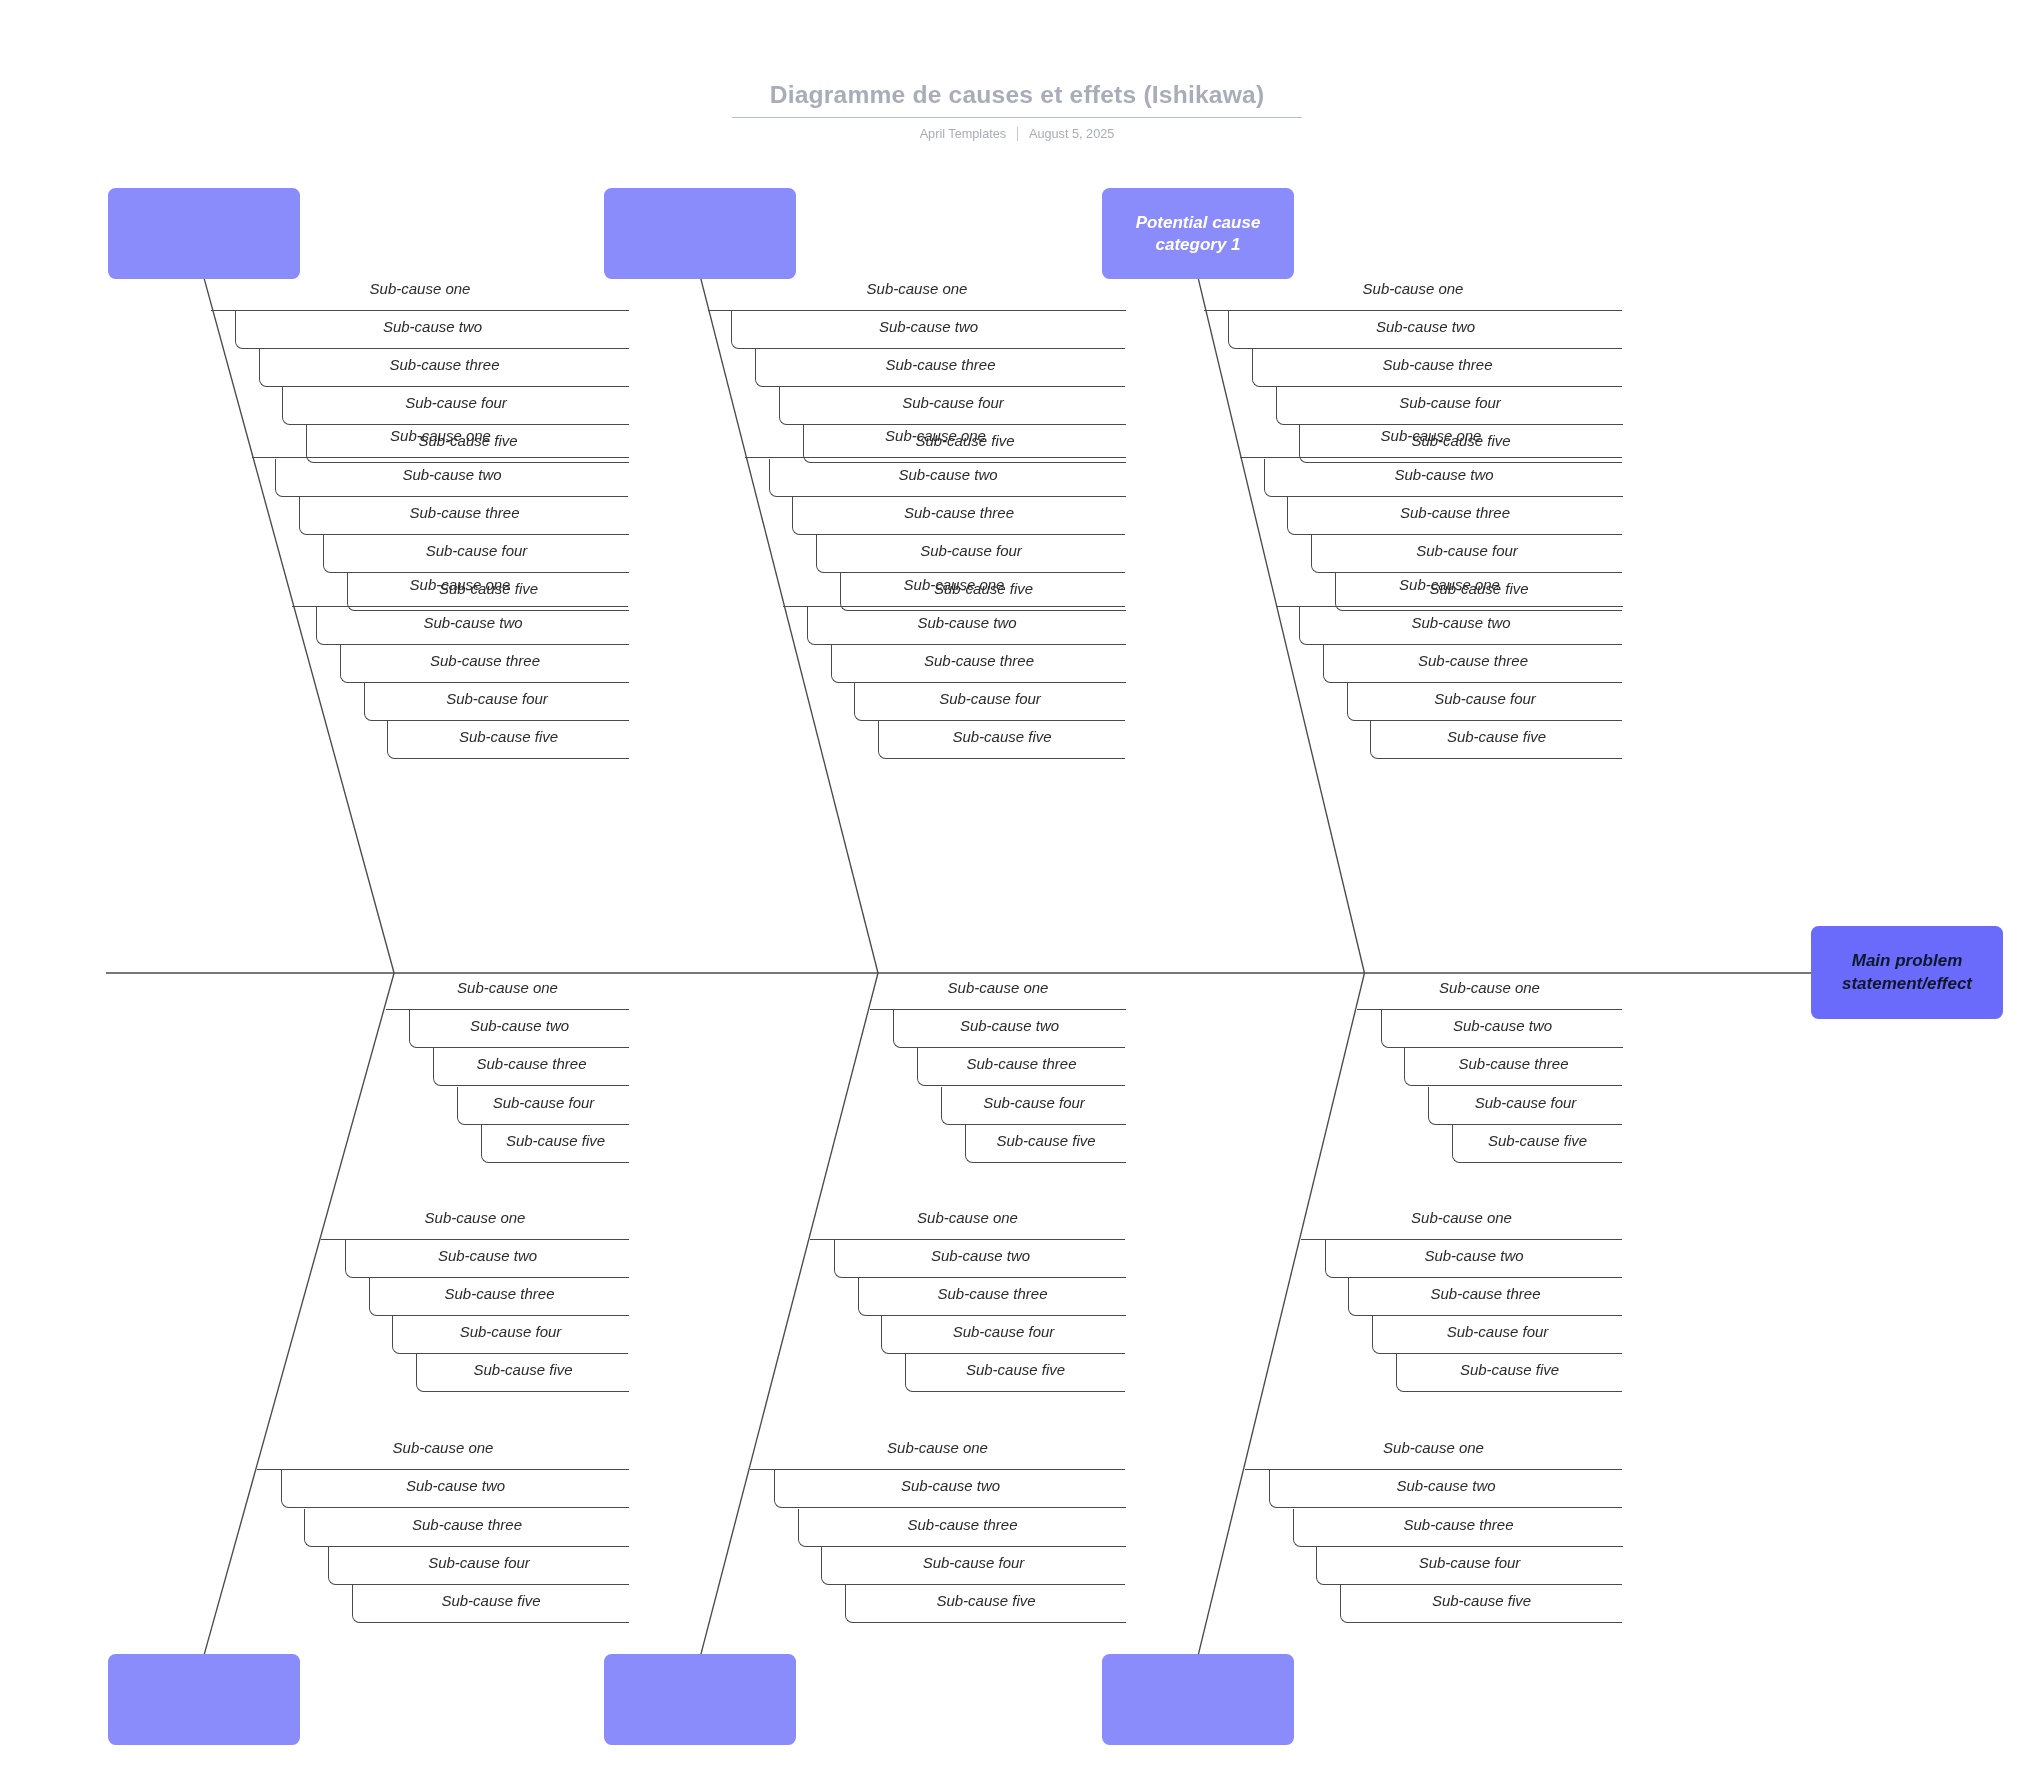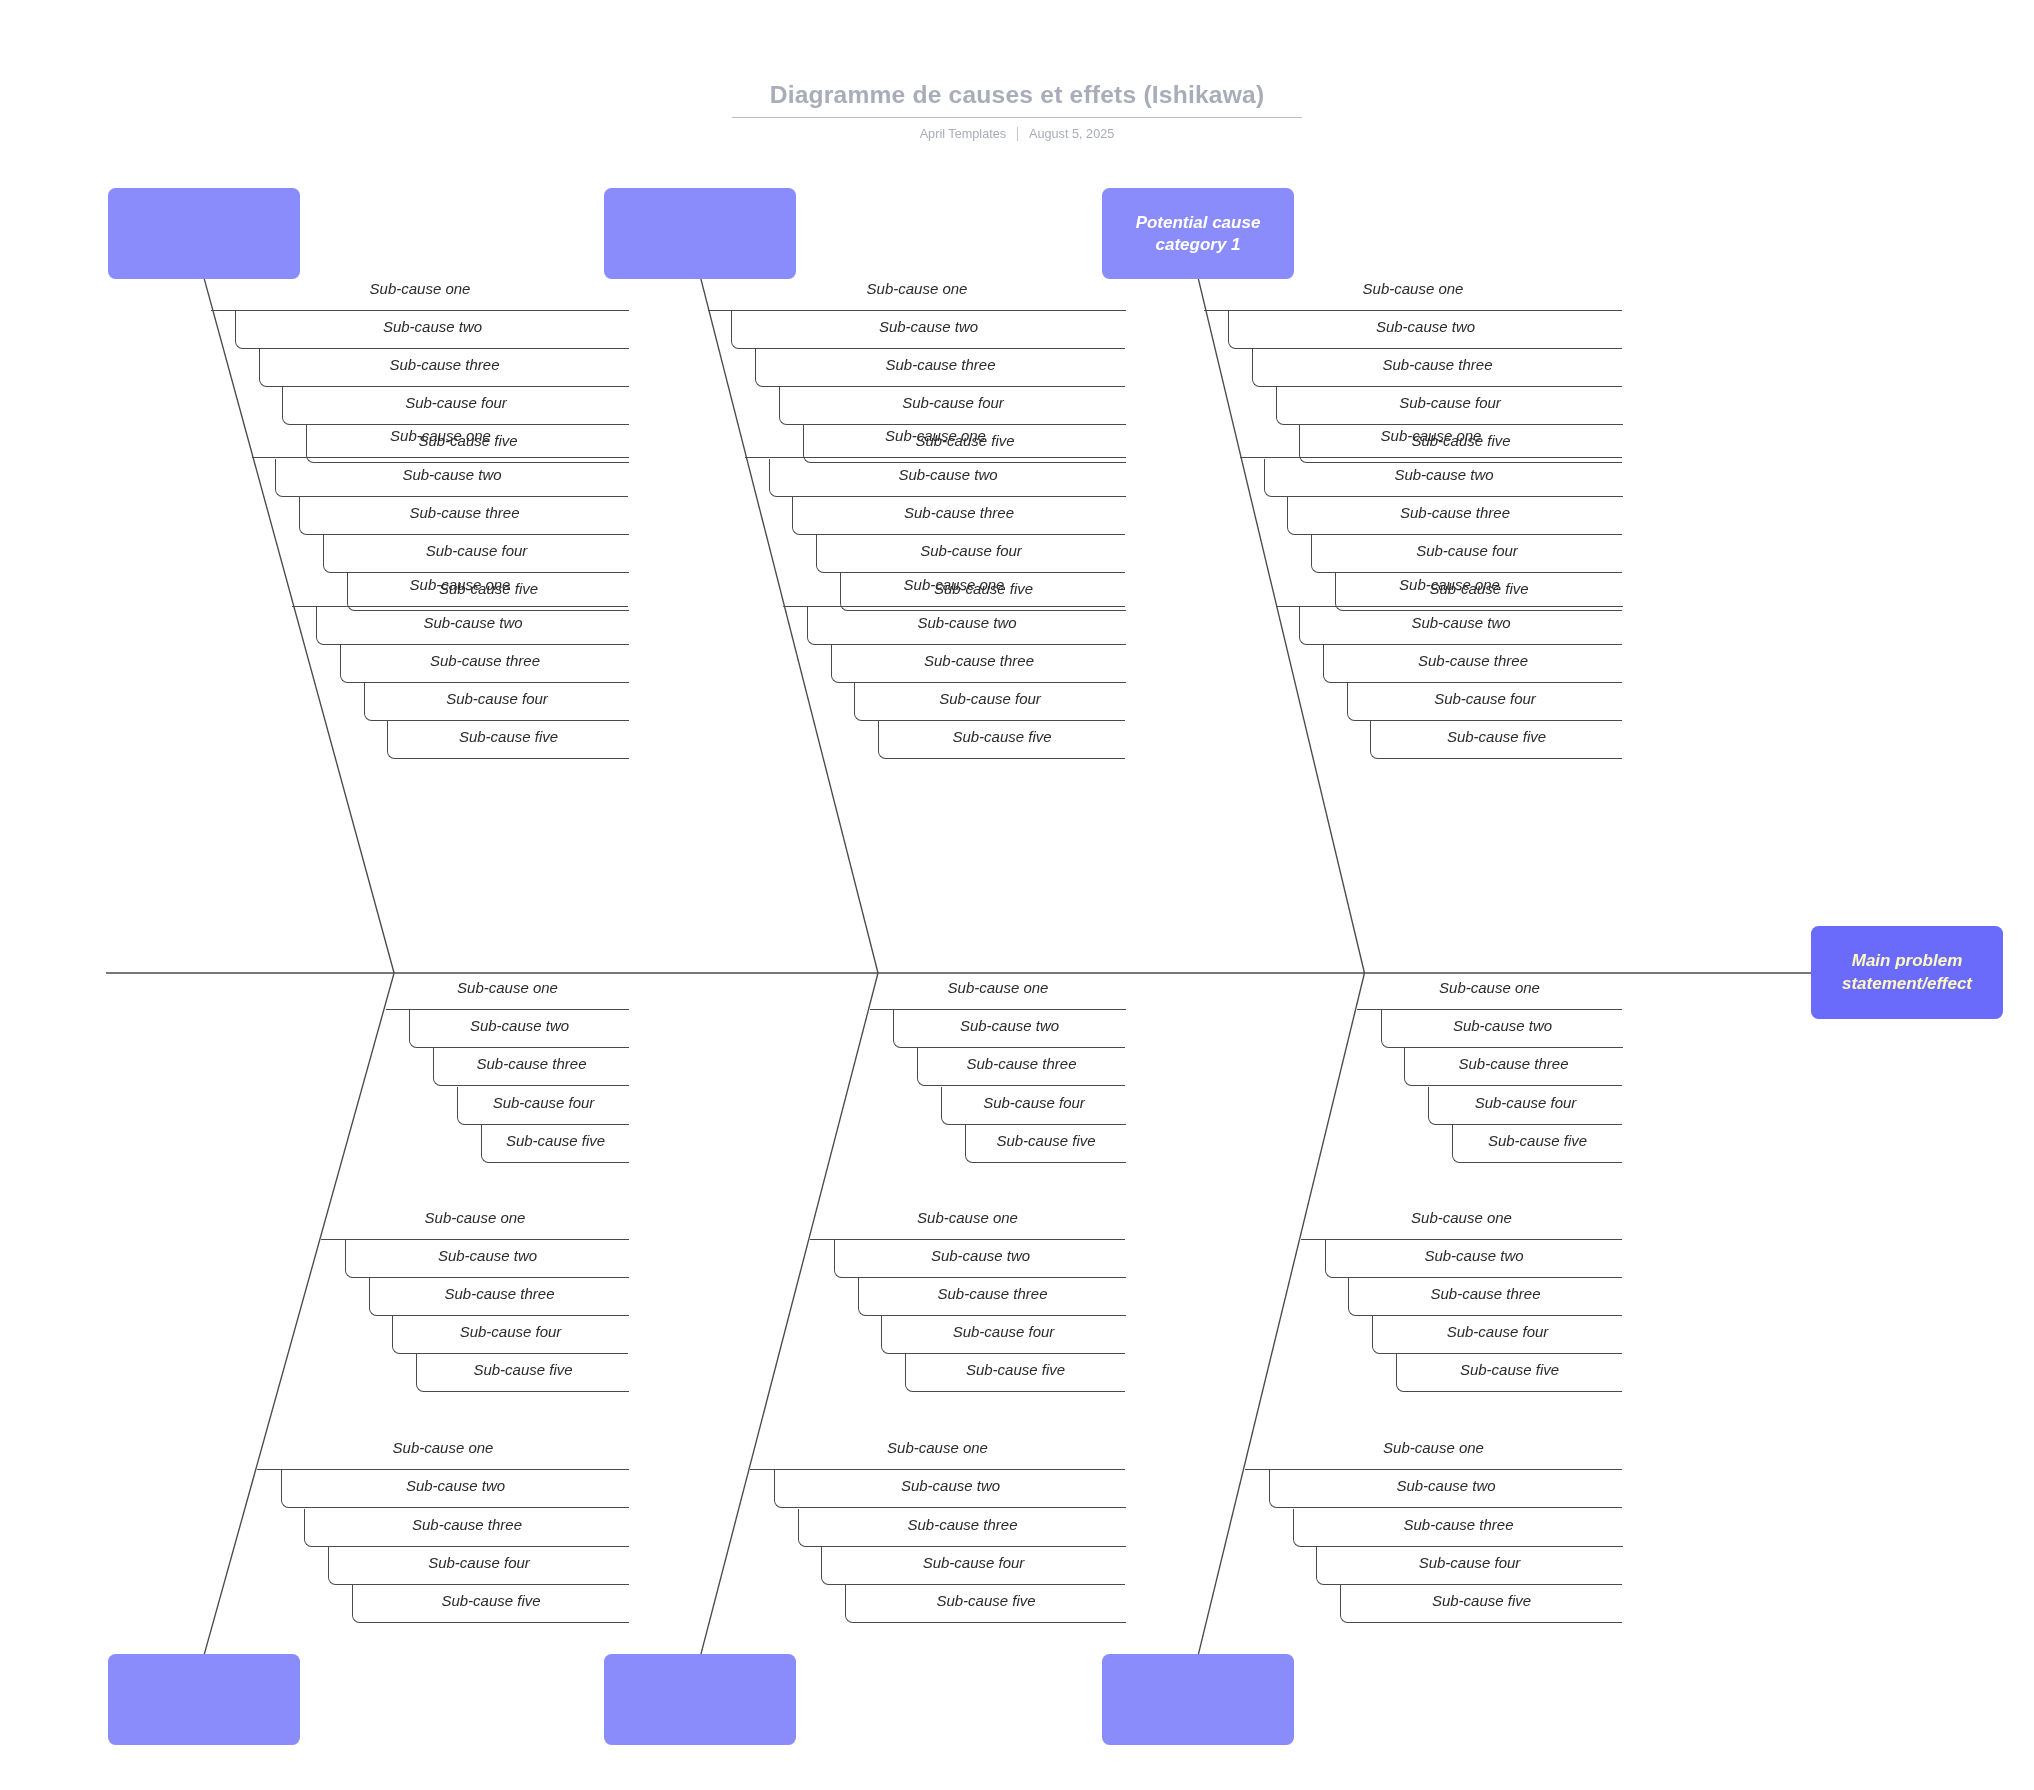--- a/index.html
+++ b/index.html
@@ -34,21 +34,21 @@
   
   .catbox{
     position:absolute;border-radius:7.6px;background:#8b8cfb;
     display:flex;align-items:center;justify-content:center;
     color:#ffffff;font-size:17px;font-weight:bold;font-style:italic;
     line-height:1.28;text-align:center;padding:0 10.2px;box-sizing:border-box;
   }
   .effectbox{
     position:absolute;border-radius:7.6px;background:#6b6bfb;
     display:flex;align-items:center;justify-content:center;
-    color:#fef9c3;font-size:17px;font-weight:bold;font-style:italic;
+    color:#0f172a;font-size:17px;font-weight:bold;font-style:italic;
     line-height:1.3;text-align:center;padding:0 8.5px;box-sizing:border-box;
   }
 
   
   .subrow{
     position:absolute;box-sizing:border-box;
     border-bottom:1.3px solid #4a4a4a;
     height:38px;
   }
   .subrow span{

